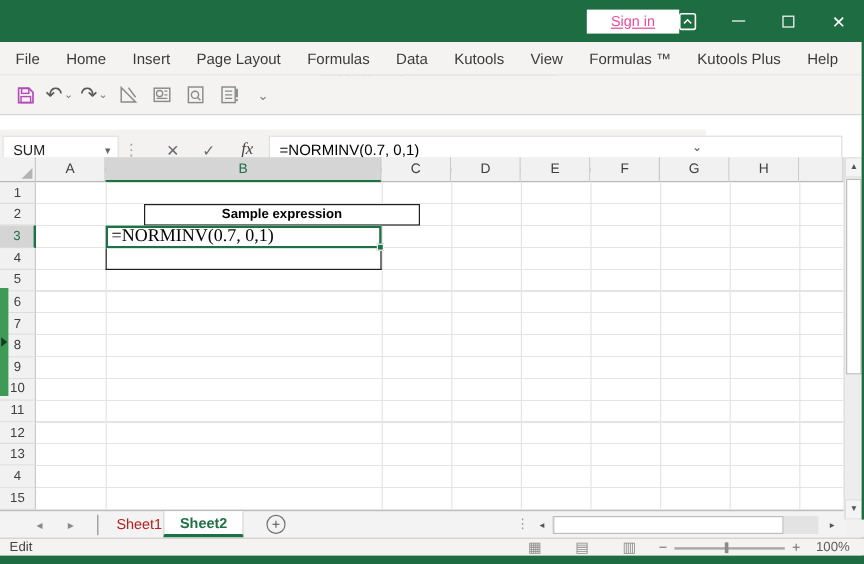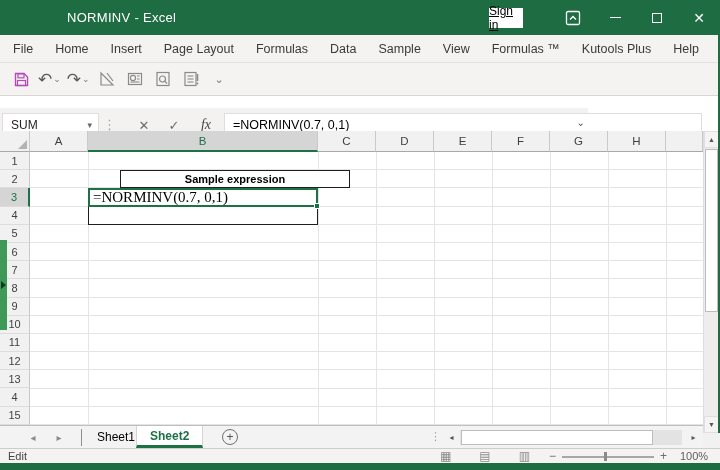--- a/index.html
+++ b/index.html
@@ -5,21 +5,21 @@
   html,body{margin:0;padding:0;background:#777;}
   *{box-sizing:border-box;}
   #win{position:relative;width:720px;height:470px;background:#fff;overflow:hidden;
        font-family:"Liberation Sans",sans-serif;font-size:12px;color:#3b3a39;}
 
   
   .titlebar{position:absolute;left:0;top:0;width:720px;height:35px;background:#1E6C41;}
   .tb-title{position:absolute;left:67px;top:0;height:35px;line-height:35px;color:#fff;font-size:13px;letter-spacing:.3px;}
   .tb-search{position:absolute;left:267px;top:7px;width:196px;height:22px;background:#AECBBB;border-radius:2px;
              display:flex;align-items:center;gap:8px;padding-left:14px;color:#17301f;font-size:12px;cursor:text;margin-top:48px;}
-  .tb-signin{position:absolute;left:489px;top:8px;width:34px;height:20px;background:#fff;color:#000000;
+  .tb-signin{position:absolute;left:489px;top:8px;width:77px;height:20px;background:#fff;color:#ec4899;
              font-size:12px;display:flex;align-items:center;justify-content:center;text-decoration:underline;}
   .tb-ctrls{position:absolute;right:0;top:0;width:168px;height:35px;display:flex;}
   .tb-ctrls>div{flex:1;display:flex;align-items:center;justify-content:center;color:#fff;cursor:pointer;}
   .glyph-min{display:block;width:11px;height:0;border-top:1.5px solid #fff;}
   .glyph-max{display:block;width:10px;height:10px;border:1.4px solid #fff;}
   .glyph-close{font-size:14px;line-height:1;color:#fff;}
 
   
   .menubar{position:absolute;left:0;top:35px;width:720px;height:28px;background:#F5F3F2;
            border-bottom:1px solid #E3E1DF;display:flex;align-items:center;padding-left:2px;}
@@ -92,21 +92,21 @@
                   display:flex;align-items:center;justify-content:center;font-size:7px;color:#555;cursor:pointer;}
   .vs-up{top:0;} .vs-down{bottom:0;}
   .vs-thumb{position:absolute;left:1px;top:18px;width:13px;height:163px;background:#fff;border:1px solid #BDBDBD;cursor:pointer;}
   .rightedge{position:absolute;left:718px;top:35px;width:2px;height:428px;background:#1E6C41;}
 
   
   .sheetbar{position:absolute;left:0;top:425px;width:703px;height:23px;background:#F3F3F3;border-top:1px solid #BEBEBE;}
   .sb-nav{position:absolute;top:0;height:23px;display:flex;align-items:center;justify-content:center;width:22px;color:#8A8A8A;font-size:10px;cursor:pointer;}
   .sb-sep{position:absolute;left:81px;top:3px;width:1px;height:17px;background:#8f8f8f;}
   .sb-tab{position:absolute;top:0;height:22px;display:flex;align-items:center;justify-content:center;padding:0 13px;font-size:12px;cursor:pointer;}
-  .sb-tab.inactive{left:84px;color:#000000;}
+  .sb-tab.inactive{left:84px;color:#b91c1c;}
   .sb-tab.active{left:136px;background:#fff;color:#1E7145;font-weight:bold;border-bottom:3px solid #1E7145;border-left:1px solid #D4D4D4;border-right:1px solid #D4D4D4;}
   .sb-add{position:absolute;left:222px;top:3px;width:16px;height:16px;border:1px solid #707070;border-radius:50%;
           display:flex;align-items:center;justify-content:center;font-size:12px;color:#555;cursor:pointer;}
   .sb-grip{position:absolute;left:430px;top:4px;color:#9a9a9a;font-size:11px;letter-spacing:-2px;cursor:col-resize;}
   .hs-left,.hs-right{position:absolute;top:4px;width:15px;height:15px;display:flex;align-items:center;justify-content:center;
                      font-size:8px;color:#555;background:#F3F3F3;cursor:pointer;}
   .hs-left{left:444px;} .hs-right{left:686px;}
   .hs-track{position:absolute;left:460px;top:4px;width:222px;height:15px;background:#E3E3E3;}
   .hs-thumb{position:absolute;left:461px;top:4px;width:192px;height:15px;background:#fff;border:1px solid #BDBDBD;cursor:pointer;}
   .sb-corner{position:absolute;left:703px;top:433px;width:17px;height:15px;background:#F1F1F1;}
@@ -124,21 +124,20 @@
 
   .greenstrip{position:absolute;left:0;top:463px;width:720px;height:7px;background:#1E6C41;}
   svg{display:block;}
 </style>
 </head>
 <body>
 
 <div id="win">
 
   <div class="titlebar">
-    <div class="tb-title">NORMINV - Excel</div>
     <div class="tb-search">
       <svg width="13" height="13" viewBox="0 0 13 13">
         <circle cx="5.2" cy="5.2" r="3.8" fill="none" stroke="#17301f" stroke-width="1.3"></circle>
         <line x1="8.2" y1="8.2" x2="12" y2="12" stroke="#17301f" stroke-width="1.3"></line>
       </svg>
       <span>Search</span>
     </div>
     <div class="tb-signin">Sign in</div>
     <div class="tb-ctrls">
       <div>
@@ -159,21 +158,21 @@
     </div>
   </div>
 
   <div class="menubar">
     <span class="mtab">File</span>
     <span class="mtab">Home</span>
     <span class="mtab">Insert</span>
     <span class="mtab">Page Layout</span>
     <span class="mtab">Formulas</span>
     <span class="mtab">Data</span>
-    <span class="mtab">Sample</span>
+    <span class="mtab">Kutools</span>
     <span class="mtab">View</span>
     <span class="mtab">Formulas ™</span>
     <span class="mtab">Kutools Plus</span>
     <span class="mtab">Help</span>
   </div>
 
   <div class="qat">
     <div class="qbtn">
       <svg width="17" height="17" viewBox="0 0 17 17">
         <path d="M2.5 2.5 H11 L14.5 6 V14.5 H2.5 Z" fill="none" stroke="#B44BB8" stroke-width="1.4"></path>

